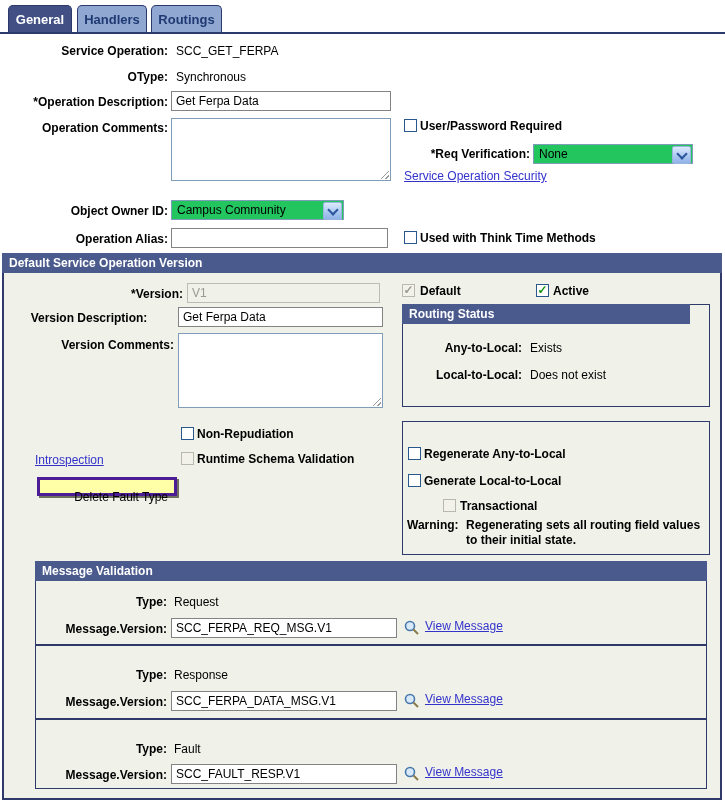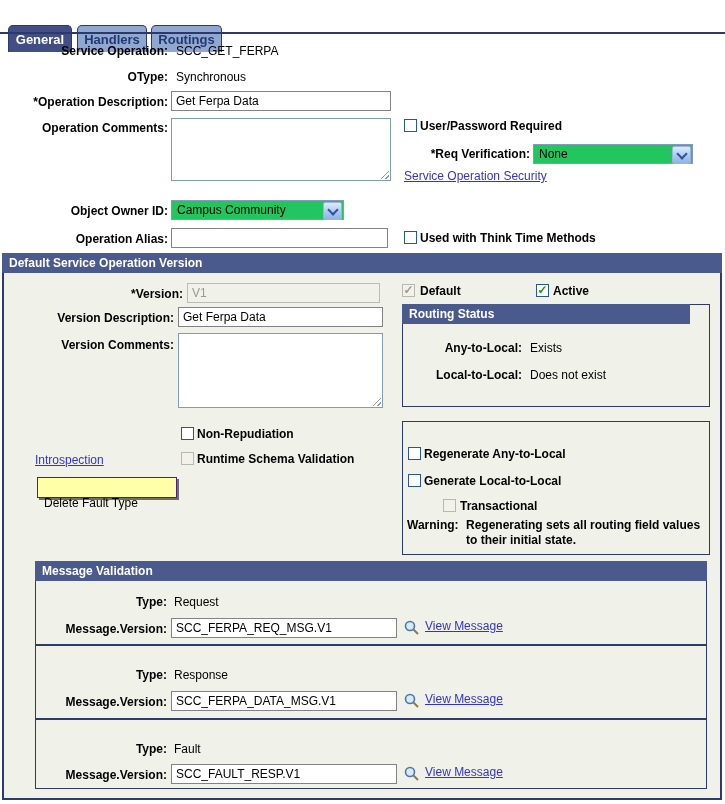--- a/index.html
+++ b/index.html
@@ -2,21 +2,21 @@
 <html><head>
 <meta charset="utf-8">
 <style>
   html,body{margin:0;padding:0;background:#fff;}
   .page{position:relative;width:725px;height:804px;background:#fff;
         font-family:"Liberation Sans",sans-serif;font-size:12px;color:#000;overflow:hidden;}
   
   .tabline{position:absolute;left:0;top:32px;width:725px;height:2px;background:#2c3a6b;}
   .tab{position:absolute;top:5px;height:27px;border:1px solid #2c3a6b;border-bottom:none;
        border-radius:5px 5px 0 0;display:flex;align-items:center;justify-content:center;
-       font-weight:bold;font-size:13px;box-sizing:border-box;cursor:pointer;margin-top:20px;}
+       font-weight:bold;font-size:13px;box-sizing:border-box;cursor:pointer;}
   .tab.active{background:#414f85;color:#fff;}
   .tab.inactive{background:#8fa7d1;color:#1f3a73;}
   
   .lbl{position:absolute;font-weight:bold;text-align:right;white-space:nowrap;}
   .val{position:absolute;white-space:nowrap;}
   
   .txt{position:absolute;box-sizing:border-box;height:20px;border:1px solid #848284;
        background:#fff;font:12px "Liberation Sans",sans-serif;padding:2px 4px;}
   .txt.disabled{background:#f0f1e8;border:1px solid #bcbcb4;color:#9a9a94;}
   .ta{position:absolute;box-sizing:border-box;border:1px solid #7f9db9;background:#fff;}
@@ -41,23 +41,23 @@
   
   .outerbox{position:absolute;left:2px;top:253px;width:720px;height:547px;box-sizing:border-box;
             background:#f0f1e8;border:2px solid #2e3a69;}
   .subbox{position:absolute;box-sizing:border-box;background:#f0f1e8;border:1px solid #2e3a69;}
   .hdr{position:absolute;box-sizing:border-box;background:#4a5a8c;color:#fff;font-weight:bold;
        padding:3px 0 0 7px;height:20px;}
   .sep{position:absolute;height:2px;background:#2e3a69;}
   
   .lnk{position:absolute;color:#3333cc;text-decoration:underline;cursor:pointer;white-space:nowrap;}
   
-  .ybtn{position:absolute;box-sizing:border-box;background:#ffffa8;border:1px solid #4c1d95;
-        box-shadow:2px 2px 0 #6f6f60;font:12px "Liberation Sans",sans-serif;text-align:left;
-        padding-top:18px;cursor:pointer;}
+  .ybtn{position:absolute;box-sizing:border-box;background:#ffffa8;border:3px solid #4c1d95;
+        box-shadow:2px 2px 0 #6f6f60;font:12px "Liberation Sans",sans-serif;text-align:right;
+        padding-top:10px;cursor:pointer;}
   .mag{position:absolute;cursor:pointer;}
 </style>
 </head>
 <body>
 
 <div class="page">
 
   <div class="tab active" style="left:8px;width:64px;">
       <span>General</span>
     </div>
@@ -114,21 +114,21 @@
   <div class="hdr" style="left:2px;top:253px;width:720px;">Default Service Operation Version</div>
 
   <div class="lbl" style="left:4px;width:179px;top:287px;">*Version:</div>
   <input class="txt disabled" style="left: 187px; top: 283px; width: 193px;" disabled="" value="V1">
 
   <div class="cb dis checked" style="left:402px;top:284px;"></div>
   <div class="cblbl" style="left:420px;top:284px;">Default</div>
   <div class="cb checked" style="left:536px;top:284px;"></div>
   <div class="cblbl" style="left:553px;top:284px;">Active</div>
 
-  <div class="lbl" style="left:4px;width:170px;top:311px;">Version Description:</div>
+  <div class="lbl" style="left:4px;width:170px;top:311px;text-align:center;">Version Description:</div>
   <input class="txt" style="left: 178px; top: 307px; width: 205px;" value="Get Ferpa Data">
 
   <div class="lbl" style="left:4px;width:170px;top:338px;">Version Comments:</div>
   <div class="ta" style="left:178px;top:333px;width:205px;height:75px;">
     <div class="rsz"></div>
   </div>
 
   <div class="subbox" style="left:402px;top:304px;width:308px;height:103px;"></div>
   <div class="hdr" style="left:402px;top:304px;width:288px;">Routing Status</div>
   <div class="lbl" style="left:410px;width:112px;top:341px;">Any-to-Local:</div>

